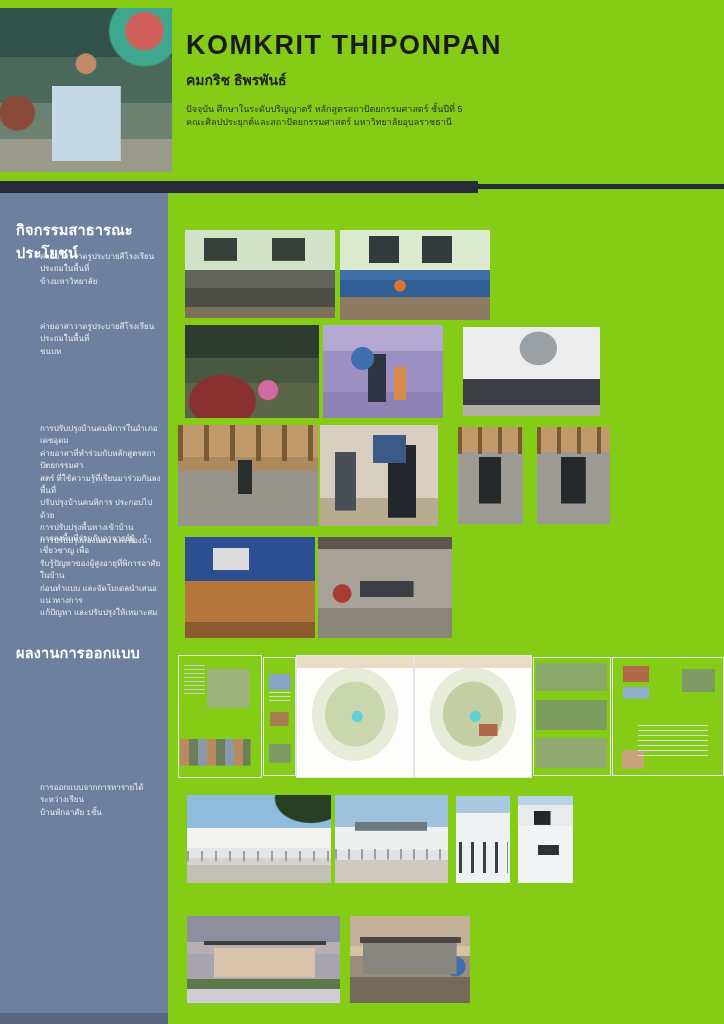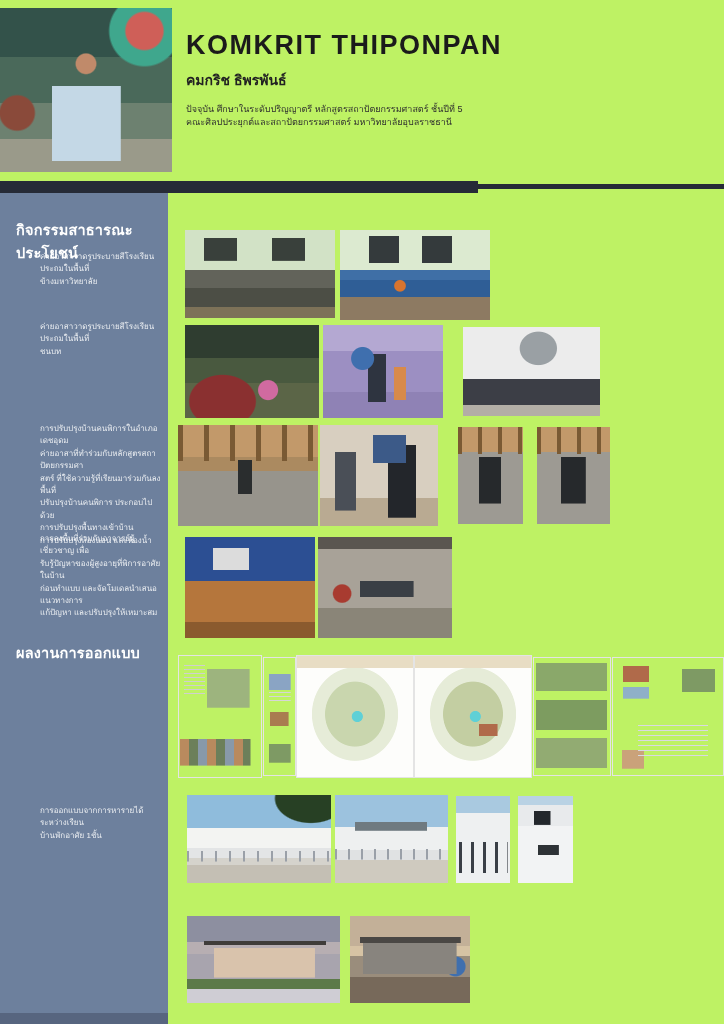--- a/index.html
+++ b/index.html
@@ -1,17 +1,17 @@
 <!DOCTYPE html>
 <html><head>
 <meta charset="utf-8">
 <style>
   html,body{margin:0;padding:0;background:#ffffff;}
   body{font-family:"Liberation Sans","DejaVu Sans",sans-serif;}
-  .page{position:relative;width:724px;height:1024px;background:#bef264;overflow:hidden;margin:0 auto;}
+  .page{position:relative;width:724px;height:1024px;background:#84cc16;overflow:hidden;margin:0 auto;}
   .abs{position:absolute;}
 
   
   .name-en{font-size:27px;font-weight:bold;color:#1b1b1b;letter-spacing:1.5px;margin:0;}
   .name-th{font-size:14px;font-weight:bold;color:#222;margin:8px 0 0 0;}
   .bio{font-size:9px;color:#2e2e2e;line-height:1.45;white-space:pre-line;margin:6px 0 0 0;}
   .bio.edu{margin-top:12px;}
 
   
   .bar-thick{left:0;top:181px;width:478px;height:12px;background:#262b37;}
@@ -165,21 +165,21 @@
 รับรู้ปัญหาของผู้สูงอายุที่พิการอาศัยในบ้าน
 ก่อนทำแบบ และจัดโมเดลนำเสนอแนวทางการ
 แก้ปัญหา และปรับปรุงให้เหมาะสม</div>
     <div class="sb-item" style="top:230px;">การปรับปรุงบ้านคนพิการในอำเภอเดชอุดม
 ค่ายอาสาที่ทำร่วมกับหลักสูตรสถาปัตยกรรมศา
 สตร์ ที่ใช้ความรู้ที่เรียนมาร่วมกันลงพื้นที่
 ปรับปรุงบ้านคนพิการ ประกอบไปด้วย
 การปรับปรุงพื้นทางเข้าบ้าน
 การปรับปรุงห้องนอน และห้องน้ำ</div>
     <div class="sb-title" style="top:448px;">ผลงานการออกแบบ</div>
-    <div class="sb-item" style="top:612px;">การออกแบบจากการหารายได้ระหว่างเรียน
+    <div class="sb-item" style="top:589px;">การออกแบบจากการหารายได้ระหว่างเรียน
 บ้านพักอาศัย 1ชั้น</div>
   </div>
   <div class="abs sidebar-footer"></div>
 
   <div>
     <div class="ph p-a1" style="left:185px;top:230px;width:150px;height:88px;"></div>
     <div class="ph p-a2" style="left:340px;top:230px;width:150px;height:90px;"></div>
 
     <div class="ph p-b1" style="left:185px;top:325px;width:134px;height:93px;"></div>
     <div class="ph p-b2" style="left:323px;top:325px;width:120px;height:93px;"></div>

